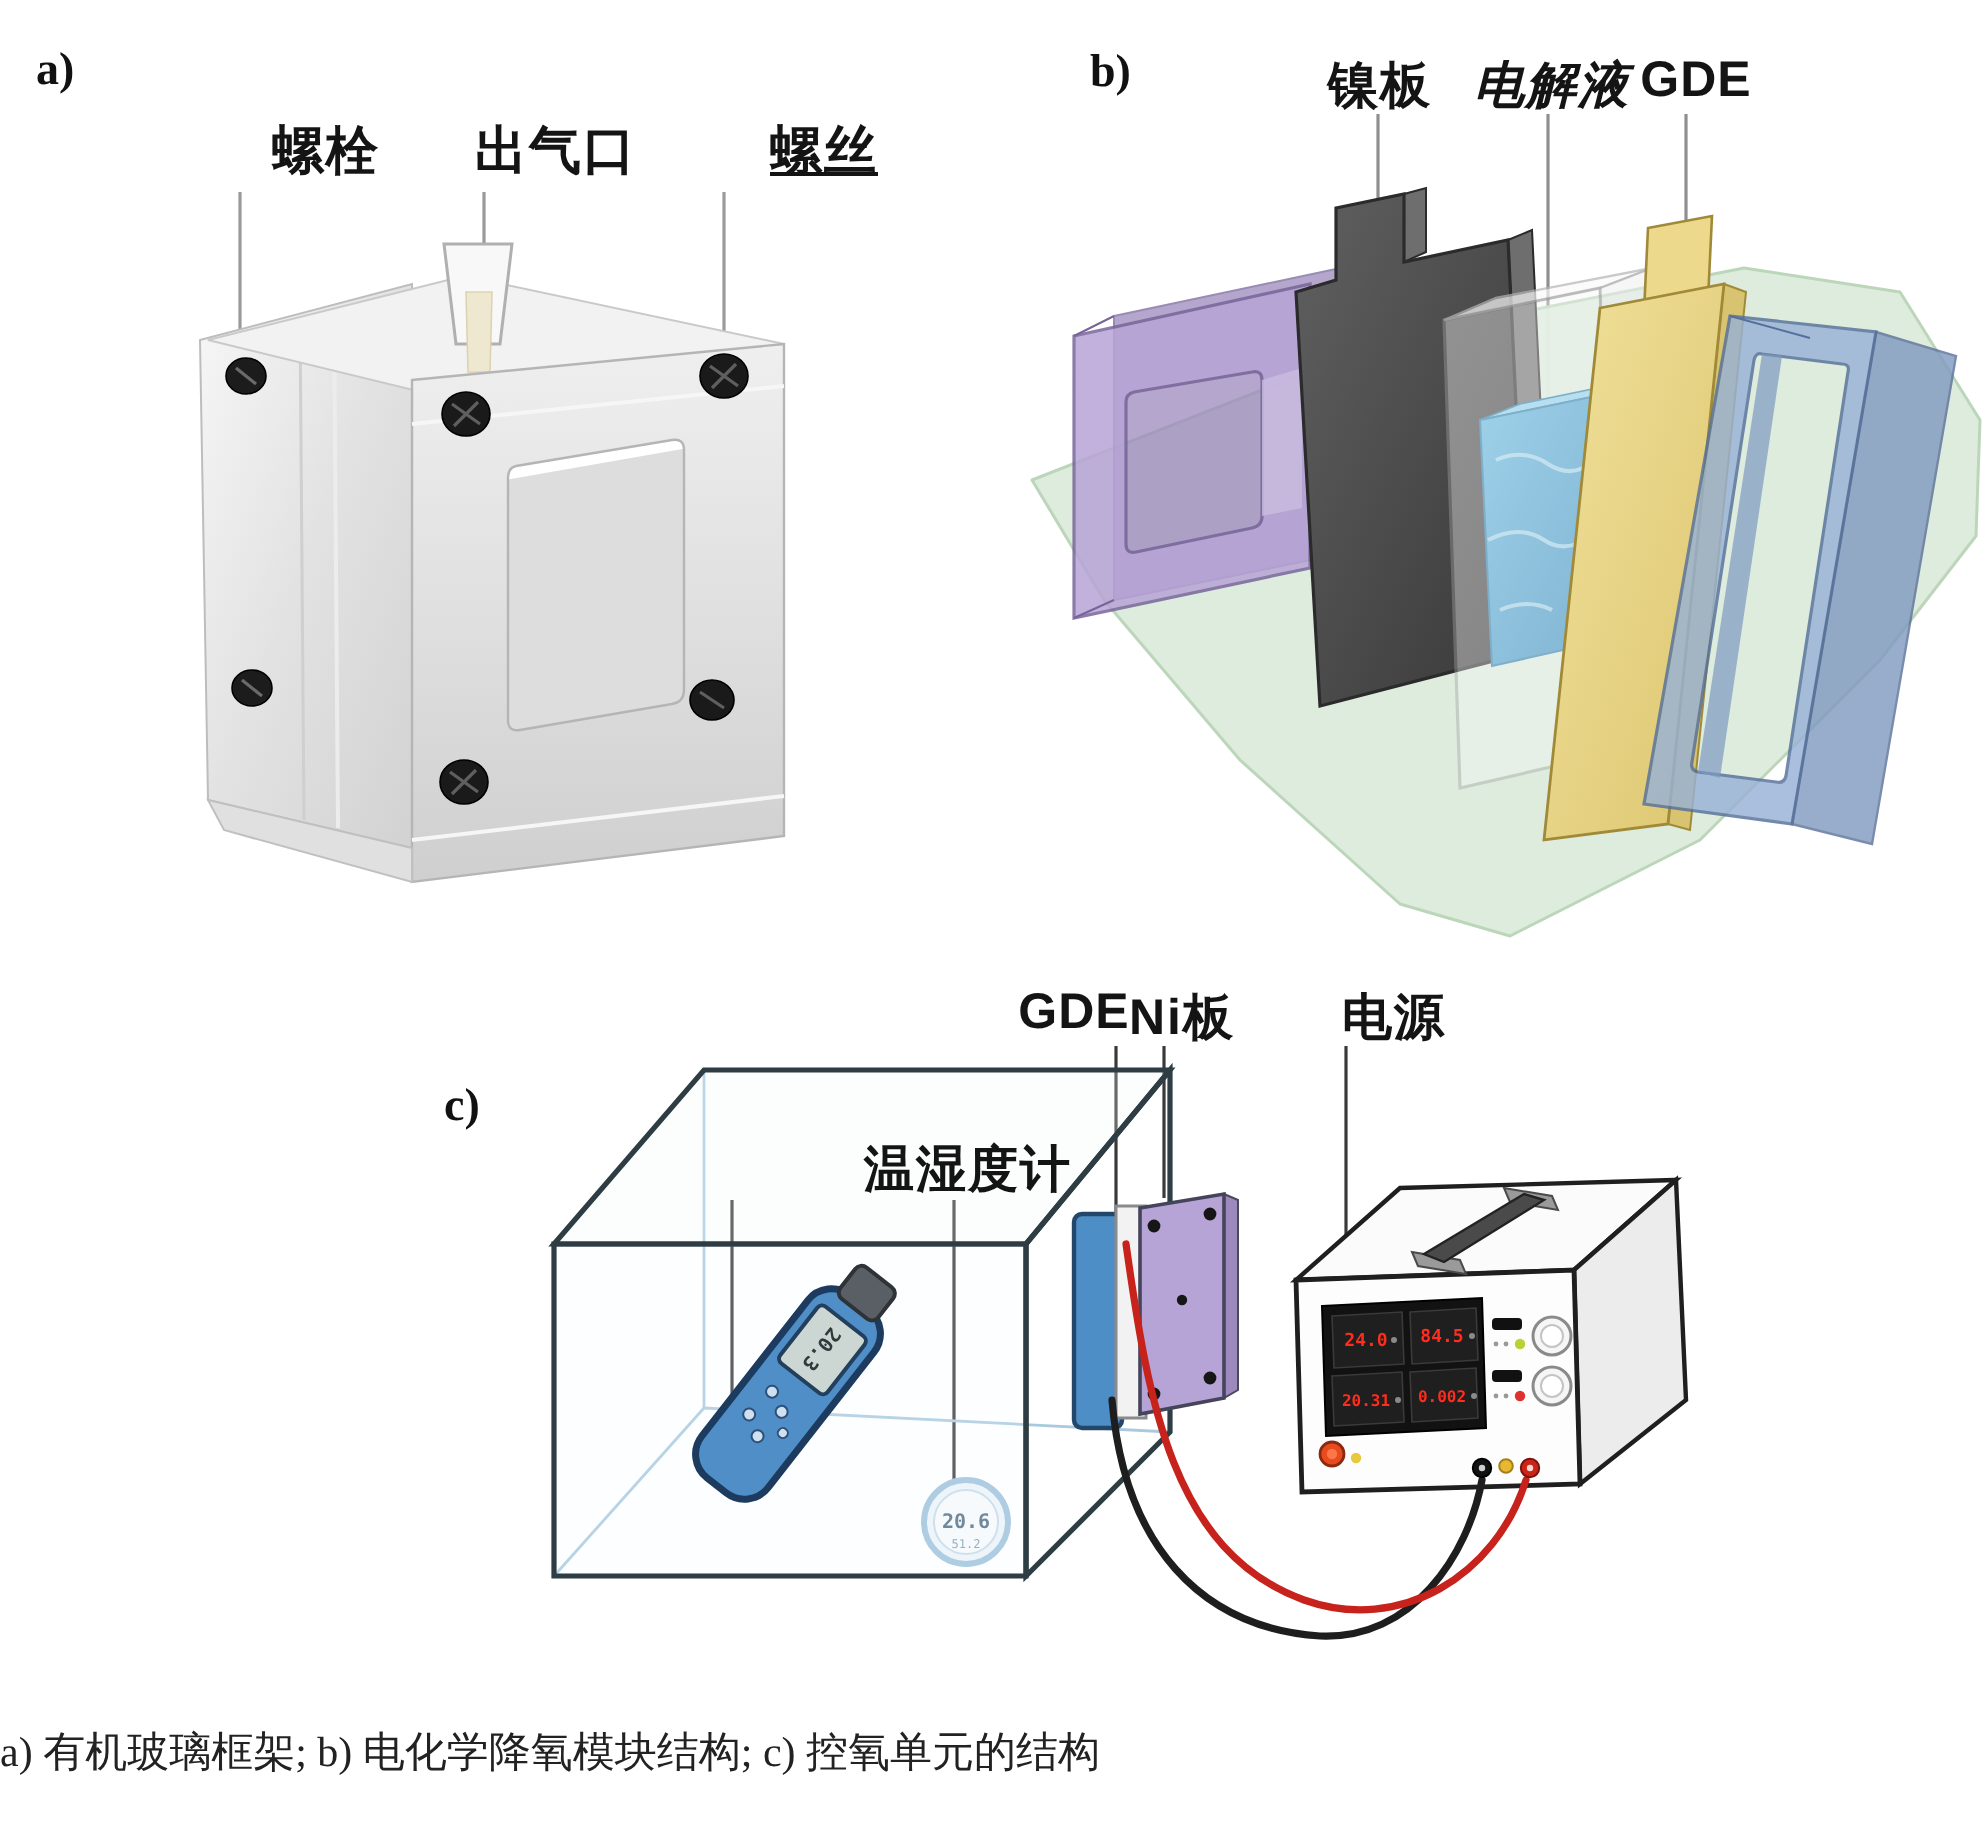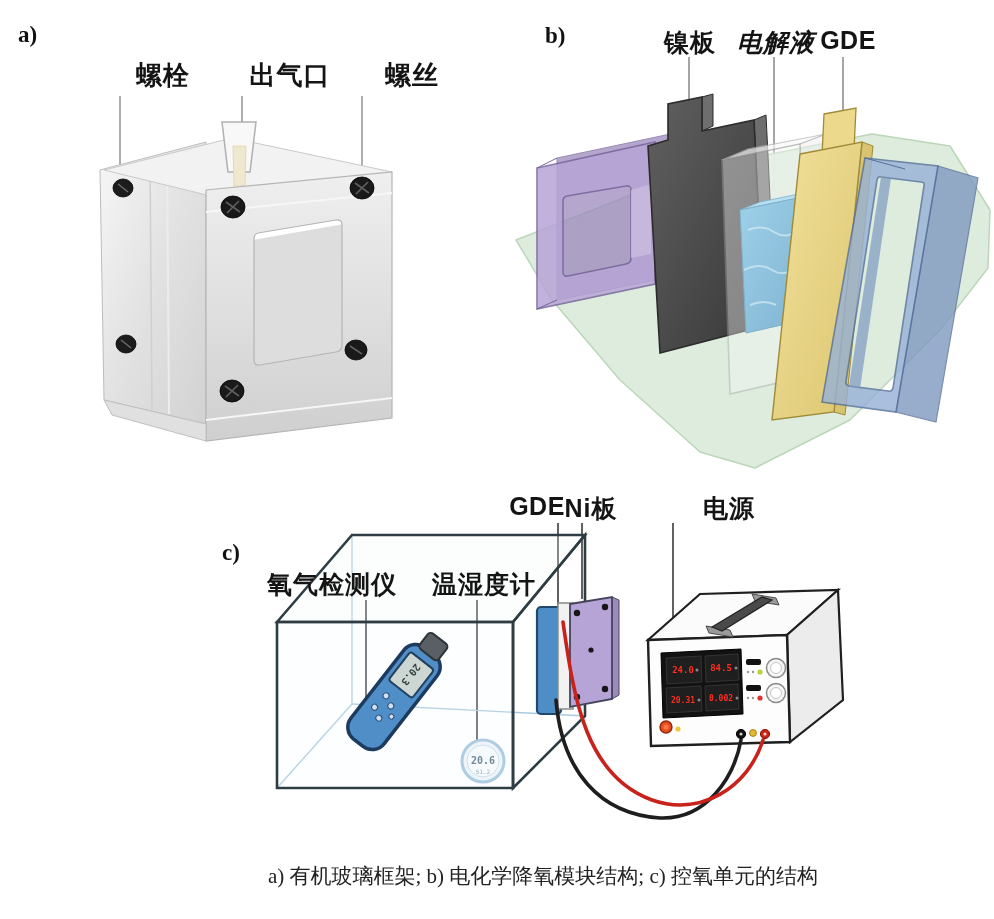--- a/index.html
+++ b/index.html
@@ -8,21 +8,21 @@
   .stage svg{position:absolute;left:0;top:0;}
   .lbl{position:absolute;font-weight:bold;color:#141414;white-space:nowrap;
        transform:translateX(-50%);letter-spacing:1px;}
   .lbl-a{font-size:26px;top:58px;margin-left:40px;}
   .lbl-b{font-size:25px;top:26px;}
   .lbl-c{font-size:25px;top:492px;}
   .lbl-c2{font-size:25px;top:568px;}
   .ptag{position:absolute;font-family:"Liberation Serif","DejaVu Serif",serif;
         font-weight:bold;font-size:23px;color:#111;}
   .serifed{font-family:Liberation Sans, sans-serif;letter-spacing:0.5px;}
-  .caption{position:absolute;left:0;top:862px;width:818px;text-align:right;
+  .caption{position:absolute;left:0;top:862px;width:818px;text-align:left;
            font-family:"Liberation Serif","DejaVu Serif",serif;font-size:21px;color:#222;}
   text{user-select:none;}
 </style>
 </head>
 <body>
 
 <div class="stage">
 
 <svg width="994" height="919" viewBox="0 0 994 919">
   <defs>
@@ -285,30 +285,29 @@
           <circle cx="741" cy="734" r="1.6" fill="#cfcfcf"></circle>
       <circle cx="753" cy="733" r="3.4" fill="#e8b830" stroke="#a5801a"></circle>
       <circle cx="765" cy="734" r="4.6" fill="#cc2418" stroke="#7a150e"></circle>
           <circle cx="765" cy="734" r="1.6" fill="#ffd7d2"></circle>
     </g>
   </g>
 </svg>
 
 <div class="ptag" style="left:18px;top:22px;">a)</div>
 <div class="lbl lbl-a" style="left:123px;">螺栓</div>
-<div class="lbl lbl-a" style="left:250px;">出气口</div>
-<div class="lbl lbl-a" style="left:372px;">螺丝</div>
+<div class="lbl lbl-a" style="left:238px;">出气口</div>
+<div class="lbl lbl-a" style="left:372px;text-decoration:underline;">螺丝</div>
 
 <div class="ptag" style="left:545px;top:23px;">b)</div>
 <div class="lbl lbl-b" style="left:690px;">镍板</div>
 <div class="lbl lbl-b" style="left:776px;font-style:italic;">电解液</div>
 <div class="lbl lbl-b serifed" style="left:848px;">GDE</div>
 
 <div class="ptag" style="left:222px;top:540px;">c)</div>
 <div class="lbl lbl-c serifed" style="left:537px;">GDE</div>
 <div class="lbl lbl-c" style="left:591px;">Ni板</div>
-<div class="lbl lbl-c" style="left:697px;margin-left:32px;">电源</div>
-<div class="lbl lbl-c2" style="left:332px;">氧气检测仪</div>
+<div class="lbl lbl-c" style="left:697px;">电源</div>
 <div class="lbl lbl-c2" style="left:484px;">温湿度计</div>
 
 <div class="caption">a) 有机玻璃框架; b) 电化学降氧模块结构; c) 控氧单元的结构</div>
 
 </div>
 
 </body></html>

